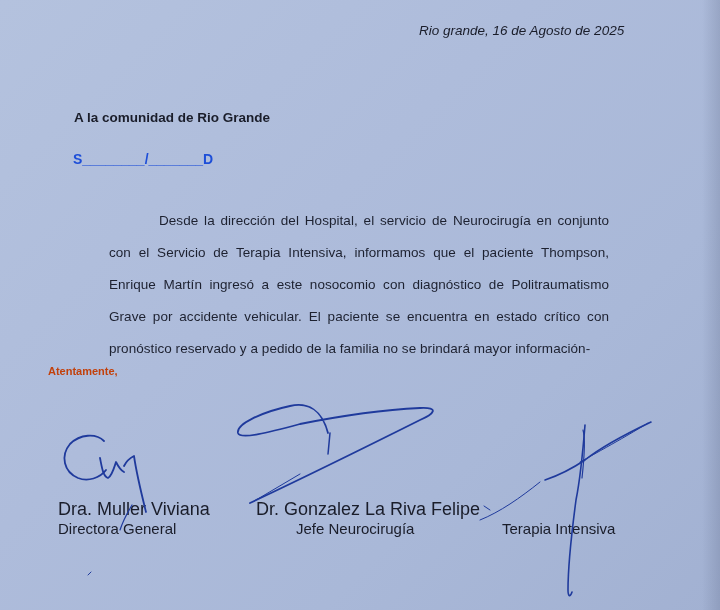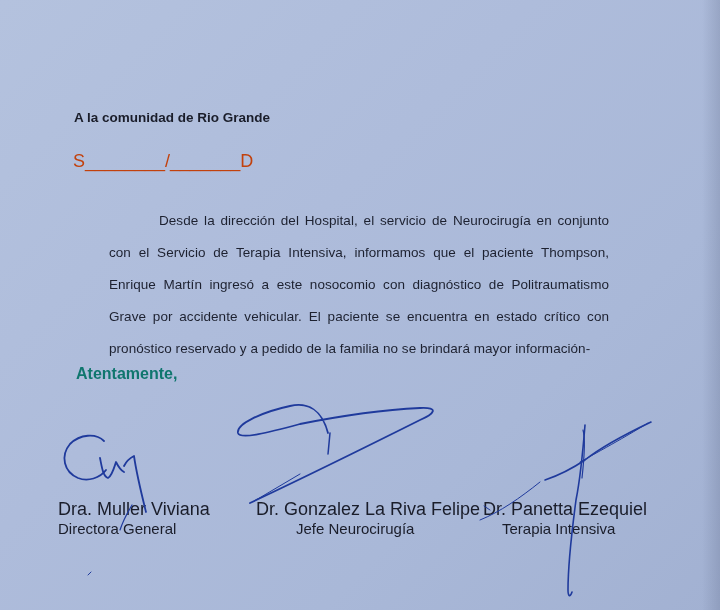--- a/index.html
+++ b/index.html
@@ -14,65 +14,65 @@
   .date {
     position: absolute; left: 419px; top: 23px;
     font-size: 13.5px; font-style: italic; color: #1a1d2a;
   }
   .recipient {
     position: absolute; left: 74px; top: 110px;
     font-size: 13.5px; font-weight: bold; color: #1a1d2a;
   }
   .sd {
     position: absolute; left: 73px; top: 151px;
-    font-size: 18px; font-weight: normal; color: #c2410c;
+    font-size: 14px; font-weight: bold; color: #1d4ed8;
   }
   .body-text {
     position: absolute; left: 109px; top: 205px; width: 500px;
     font-size: 13.5px; line-height: 32px; text-align: justify;
     color: #1d2130; letter-spacing: 0.05px;
   }
   .body-text .indent { display: inline-block; width: 50px; }
   .closing {
-    position: absolute; left: 76px; top: 365px;
-    font-size: 16px; font-weight: bold; color: #0f766e;
+    position: absolute; left: 48px; top: 365px;
+    font-size: 11px; font-weight: bold; color: #c2410c;
   }
   .sig-name {
     position: absolute; font-size: 18px; color: #1a1d2a; text-align: center;
   }
   .sig-role {
     position: absolute; font-size: 15px; color: #1a1d2a;
   }
   svg.sigs { position: absolute; left: 0; top: 0; width: 720px; height: 610px; pointer-events: none; }
   .shade {
     position: absolute; right: 0; top: 0; width: 18px; height: 610px;
     background: linear-gradient(90deg, rgba(0,0,0,0) 0%, rgba(60,70,100,0.18) 100%);
   }
 </style>
 </head>
 <body>
 
 <div class="page">
 
+  <div class="date">Rio grande, 16 de Agosto de 2025</div>
 
   <div class="recipient">A la comunidad de Rio Grande</div>
 
   <div class="sd">S________/_______D</div>
 
   <div class="body-text"><span class="indent"></span><span>Desde la dirección del Hospital, el servicio de Neurocirugía en conjunto con el Servicio de Terapia Intensiva, informamos que el paciente Thompson, Enrique Martín ingresó a este nosocomio con diagnóstico de Politraumatismo Grave por accidente vehicular. El paciente se encuentra en estado crítico con pronóstico reservado y a pedido de la familia no se brindará mayor información-</span></div>
 
   <div class="closing">Atentamente,</div>
 
   <div class="sig-name" style="left:58px; top:499px;">Dra. Muller Viviana</div>
   <div class="sig-role" style="left:58px; top:520px;">Directora General</div>
 
   <div class="sig-name" style="left:256px; top:499px;">Dr. Gonzalez La Riva Felipe</div>
   <div class="sig-role" style="left:296px; top:520px;">Jefe Neurocirugía</div>
 
-  <div class="sig-name" style="left:483px; top:499px;">Dr. Panetta Ezequiel</div>
   <div class="sig-role" style="left:502px; top:520px;">Terapia Intensiva</div>
 
   <svg class="sigs" viewBox="0 0 720 610">
     <g fill="none" stroke="#1f3a9c" stroke-linecap="round" stroke-linejoin="round">
 
       <g stroke-width="1.8">
         <path d="M104,441 C96,433 80,434 70,444 C60,456 64,472 78,478 C88,482 100,478 106,470"></path>
         <path d="M100,458 C102,468 103,476 108,478 C112,476 114,468 116,462 C118,466 120,470 124,472"></path>
         <path d="M124,466 C126,462 130,458 134,456 C136,470 140,488 146,512"></path>
         <path d="M132,505 C128,512 124,518 120,530" stroke-width="1.2"></path>

